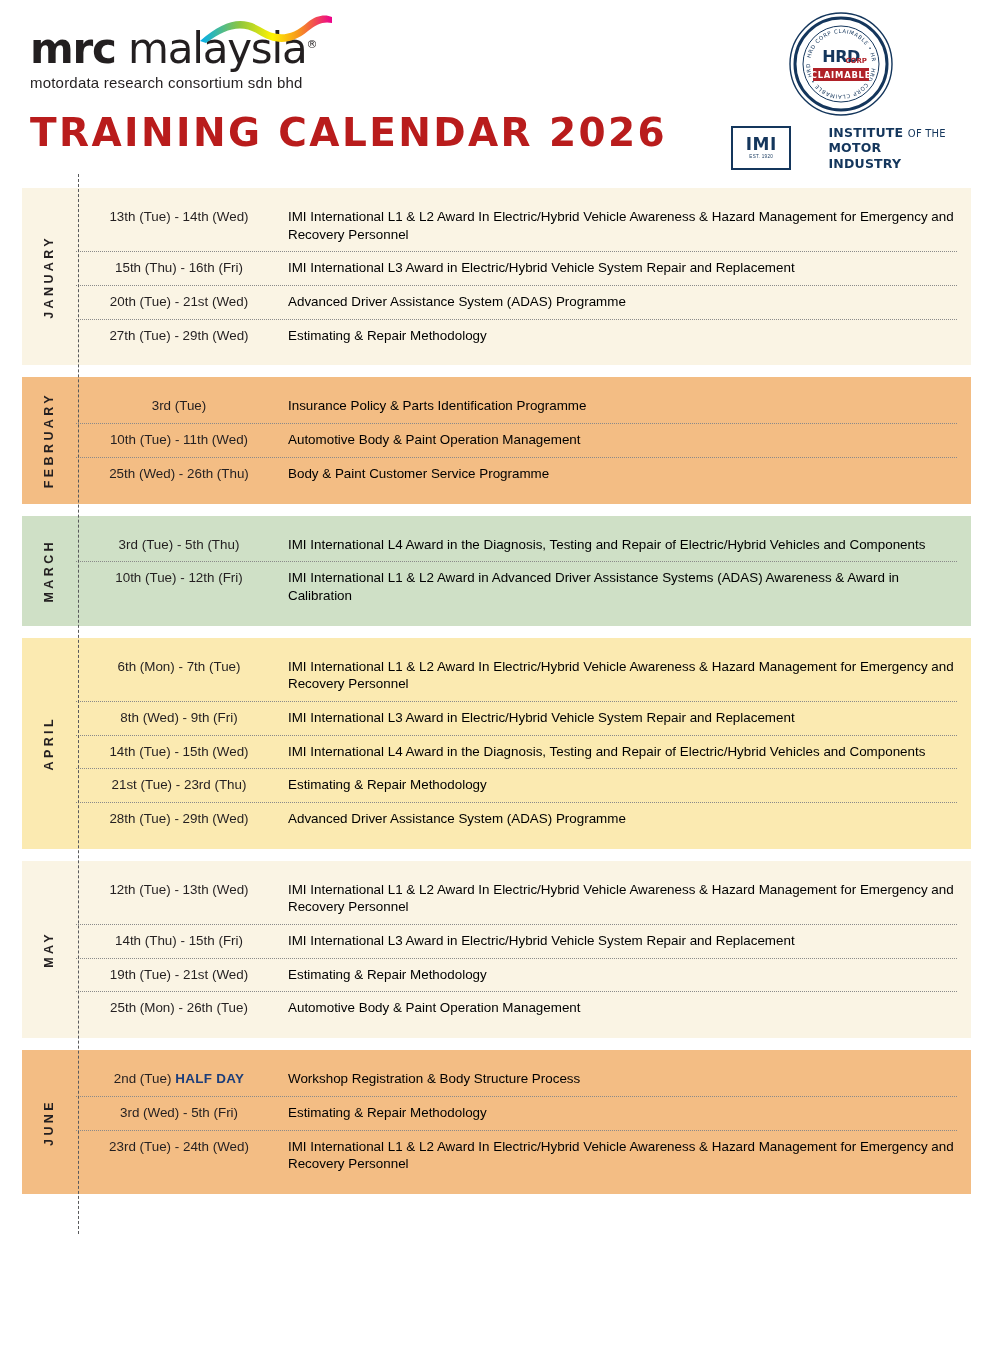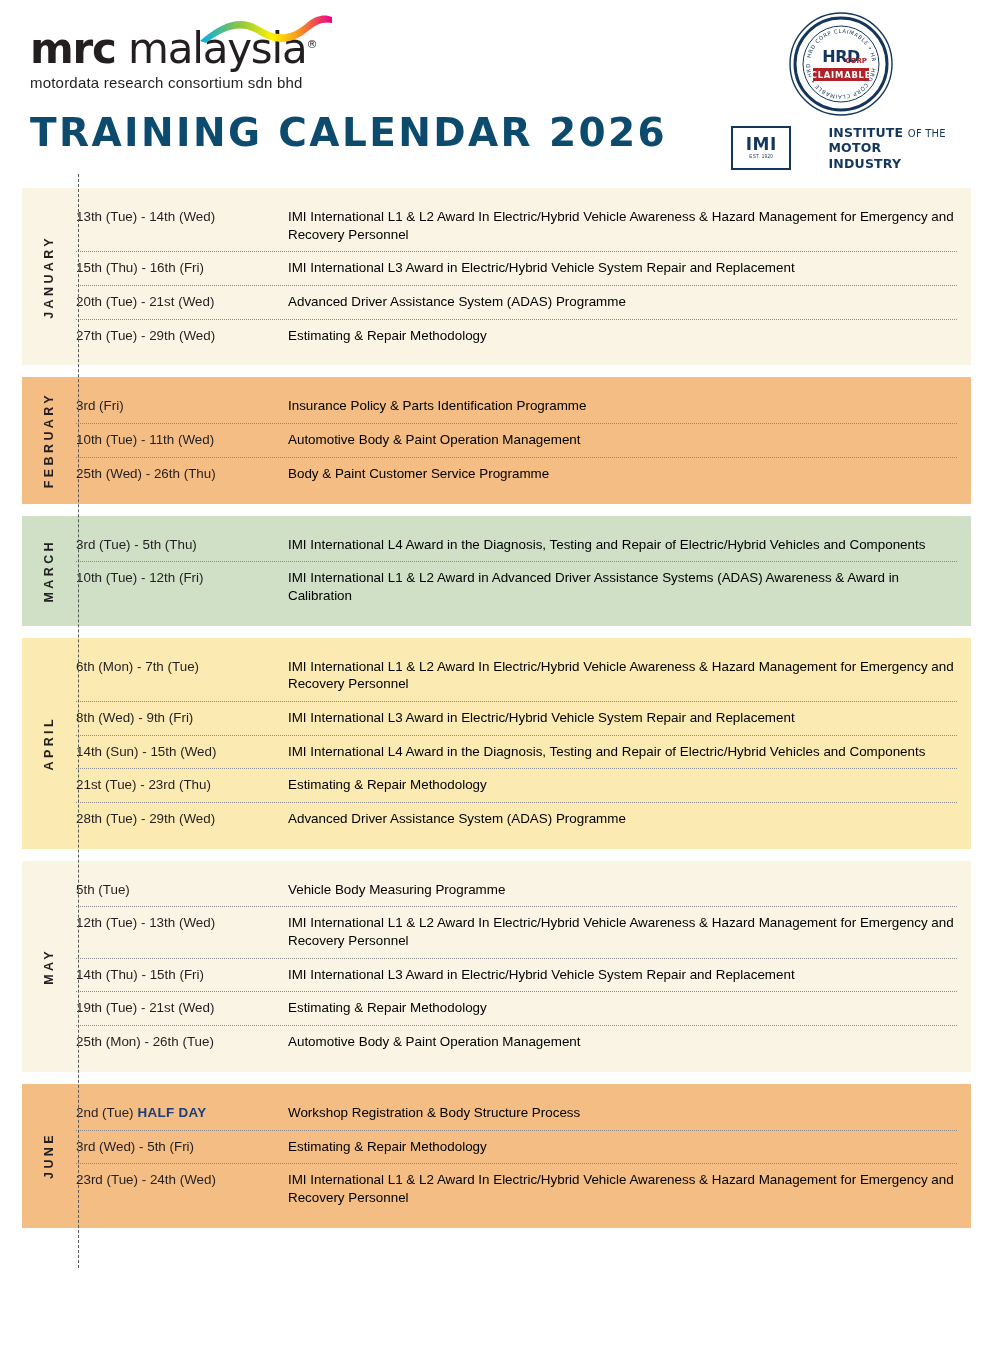--- a/index.html
+++ b/index.html
@@ -60,21 +60,21 @@
   }
 
   .title {
     position: absolute;
     left: 30px;
     top: 110px;
     font-family: "DejaVu Sans", sans-serif;
     font-weight: bold;
     font-size: 39px;
     letter-spacing: 2.4px;
-    color: #0c4a6e;
+    color: #b91c1c;
     white-space: nowrap;
   }
 
   
   .badges {
     position: absolute;
     right: 36px;
     top: 12px;
     width: 230px;
     height: 160px;
@@ -176,21 +176,21 @@
   .row {
     display: flex;
     align-items: flex-start;
     padding: 7px 0 8px 0;
     border-bottom: 1.2px dotted #8a8a8a;
   }
   .row:last-child { border-bottom: none; }
   .row-date {
     width: 212px;
     flex: 0 0 212px;
-    text-align: left;
+    text-align: center;
     padding-right: 6px;
     font-size: 13.4px;
     color: #231f20;
     line-height: 1.32;
     white-space: nowrap;
   }
   .halfday {
     font-weight: bold;
     color: #1b3d7a;
     margin-left: 4px;
@@ -295,21 +295,21 @@
             <div class="row-title">Estimating &amp; Repair Methodology</div>
           </div>
         </div>
       </div>
       <div class="month-block m-orange">
         <div class="month-label">
           <span>FEBRUARY</span>
         </div>
         <div class="rows">
           <div class="row">
-            <div class="row-date"><span>3rd (Fri)</span></div>
+            <div class="row-date"><span>3rd (Tue)</span></div>
             <div class="row-title">Insurance Policy &amp; Parts Identification Programme</div>
           </div>
           <div class="row">
             <div class="row-date"><span>10th (Tue) - 11th (Wed)</span></div>
             <div class="row-title">Automotive Body &amp; Paint Operation Management</div>
           </div>
           <div class="row">
             <div class="row-date"><span>25th (Wed) - 26th (Thu)</span></div>
             <div class="row-title">Body &amp; Paint Customer Service Programme</div>
           </div>
@@ -337,43 +337,39 @@
         <div class="rows">
           <div class="row">
             <div class="row-date"><span>6th (Mon) - 7th (Tue)</span></div>
             <div class="row-title">IMI International L1 &amp; L2 Award In Electric/Hybrid Vehicle Awareness &amp; Hazard Management for Emergency and Recovery Personnel</div>
           </div>
           <div class="row">
             <div class="row-date"><span>8th (Wed) - 9th (Fri)</span></div>
             <div class="row-title">IMI International L3 Award in Electric/Hybrid Vehicle System Repair and Replacement</div>
           </div>
           <div class="row">
-            <div class="row-date"><span>14th (Sun) - 15th (Wed)</span></div>
+            <div class="row-date"><span>14th (Tue) - 15th (Wed)</span></div>
             <div class="row-title">IMI International L4 Award in the Diagnosis, Testing and Repair of Electric/Hybrid Vehicles and Components</div>
           </div>
           <div class="row">
             <div class="row-date"><span>21st (Tue) - 23rd (Thu)</span></div>
             <div class="row-title">Estimating &amp; Repair Methodology</div>
           </div>
           <div class="row">
             <div class="row-date"><span>28th (Tue) - 29th (Wed)</span></div>
             <div class="row-title">Advanced Driver Assistance System (ADAS) Programme</div>
           </div>
         </div>
       </div>
       <div class="month-block m-cream2">
         <div class="month-label">
           <span>MAY</span>
         </div>
         <div class="rows">
           <div class="row">
-            <div class="row-date"><span>5th (Tue)</span></div>
-            <div class="row-title">Vehicle Body Measuring Programme</div>
-          </div>
-          <div class="row">
             <div class="row-date"><span>12th (Tue) - 13th (Wed)</span></div>
             <div class="row-title">IMI International L1 &amp; L2 Award In Electric/Hybrid Vehicle Awareness &amp; Hazard Management for Emergency and Recovery Personnel</div>
           </div>
           <div class="row">
             <div class="row-date"><span>14th (Thu) - 15th (Fri)</span></div>
             <div class="row-title">IMI International L3 Award in Electric/Hybrid Vehicle System Repair and Replacement</div>
           </div>
           <div class="row">
             <div class="row-date"><span>19th (Tue) - 21st (Wed)</span></div>
             <div class="row-title">Estimating &amp; Repair Methodology</div>

